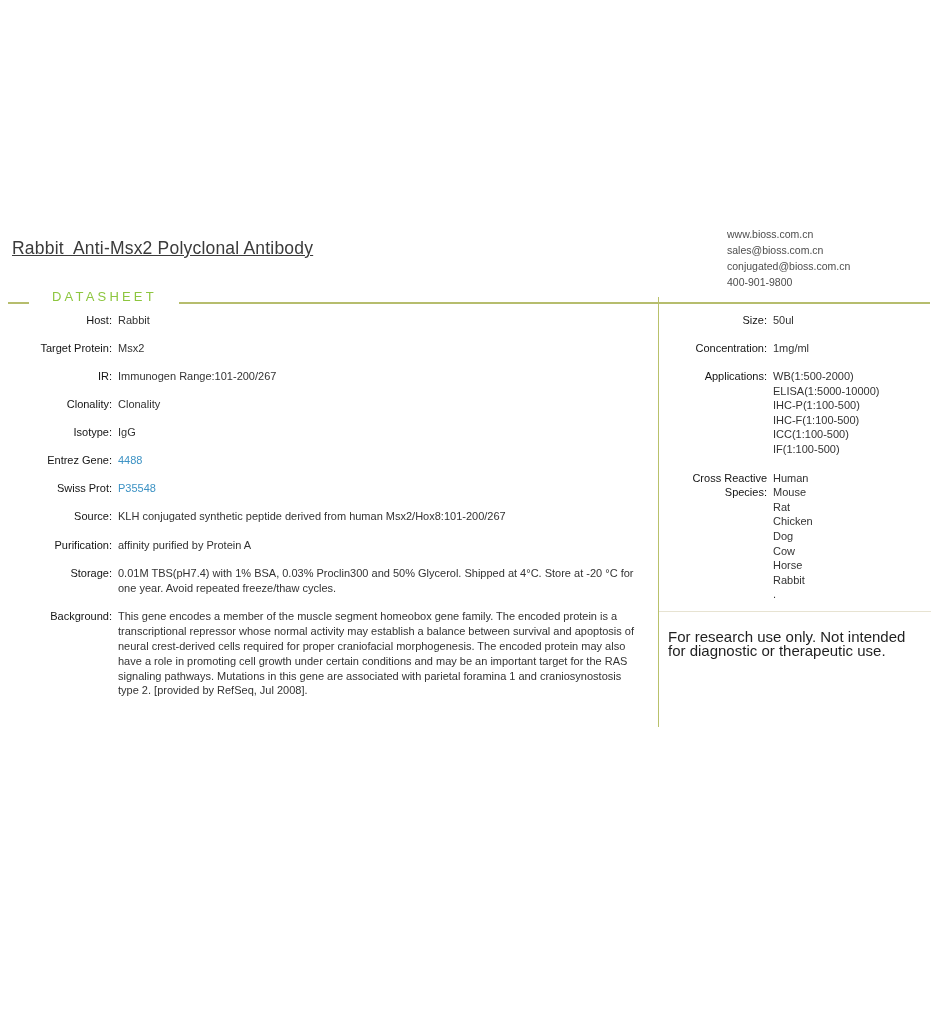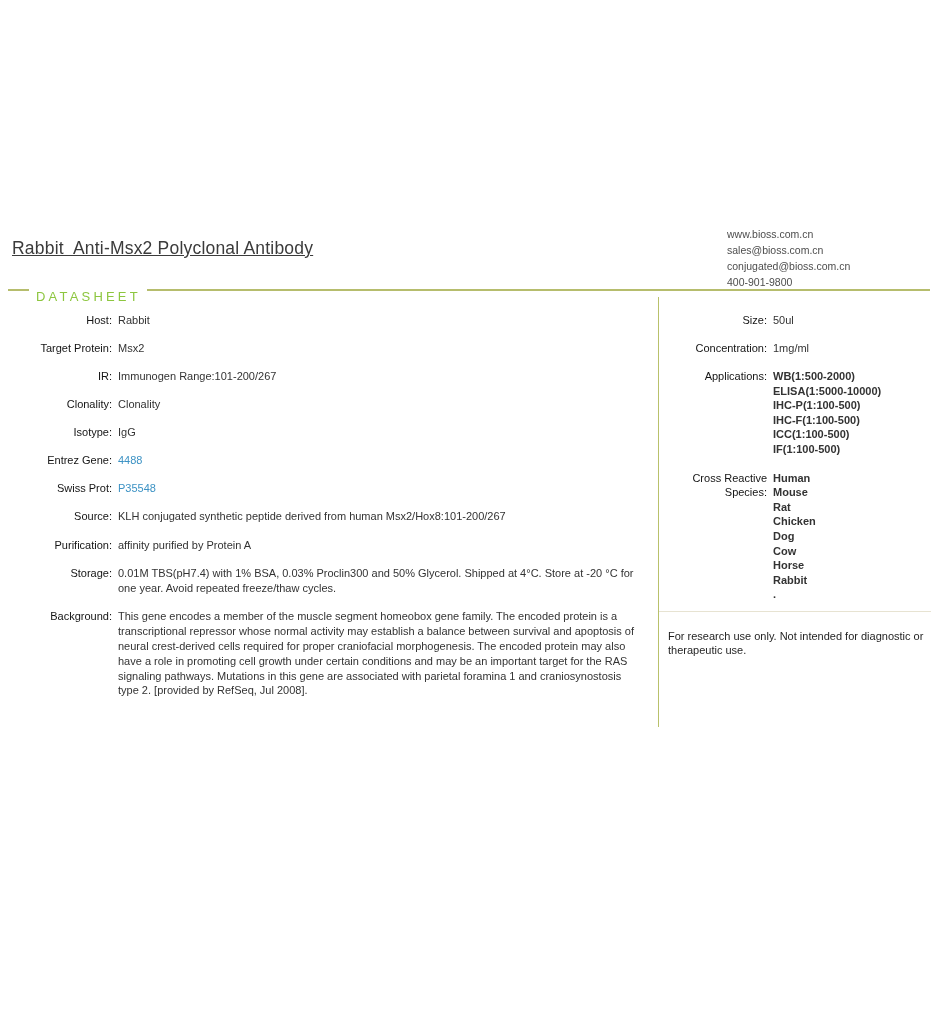--- a/index.html
+++ b/index.html
@@ -32,21 +32,22 @@
     font-size: 10.5px;
     line-height: 15.9px;
     color: #4d4d4d;
   }
   .ds-row {
     position: absolute;
     left: 8px;
     right: 5px;
     top: 289px;
     display: flex;
-    align-items: flex-start;
+    align-items: flex-end;
+    gap: 16px;
   }
   .ds-dash {
     width: 21px;
     height: 2px;
     background: #b6bd6d;
     margin-right: 7px;
   }
   .ds-label {
     font-size: 13px;
     letter-spacing: 3.2px;
@@ -97,21 +98,20 @@
   }
   .fvalue {
     color: #333333;
   }
   .fvalue.para {
     max-width: 524px;
     line-height: 14.8px;
   }
   .list-value {
     line-height: 14.6px;
-    font-weight: bold;
   }
   .list-label {
     line-height: 14.6px;
   }
   a.link {
     color: #3c92c4;
     text-decoration: none;
     cursor: pointer;
   }
   .disc-rule {
@@ -120,21 +120,21 @@
     top: 611px;
     width: 272px;
     height: 1px;
     background: #e7e3d2;
   }
   .disclaimer {
     position: absolute;
     left: 668px;
     top: 630px;
     width: 258px;
-    font-size: 11px;
+    font-size: 15px;
     line-height: 13.5px;
     color: #1f1f1f;
   }
 </style>
 </head>
 <body>
 
 <div class="page">
 
   <div class="title">Rabbit  Anti-Msx2 Polyclonal Antibody</div>

